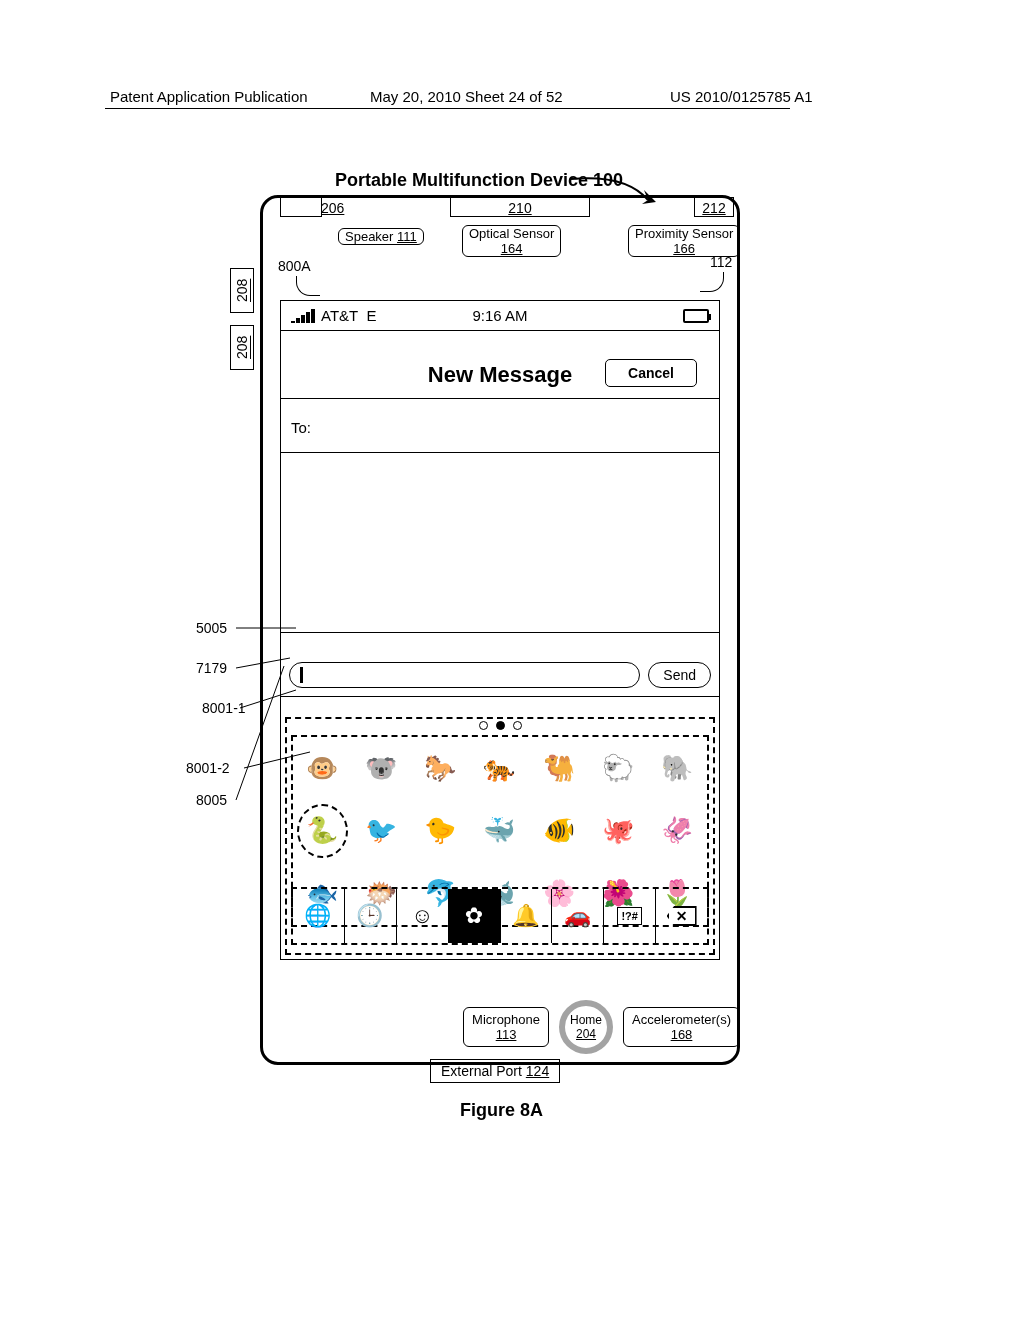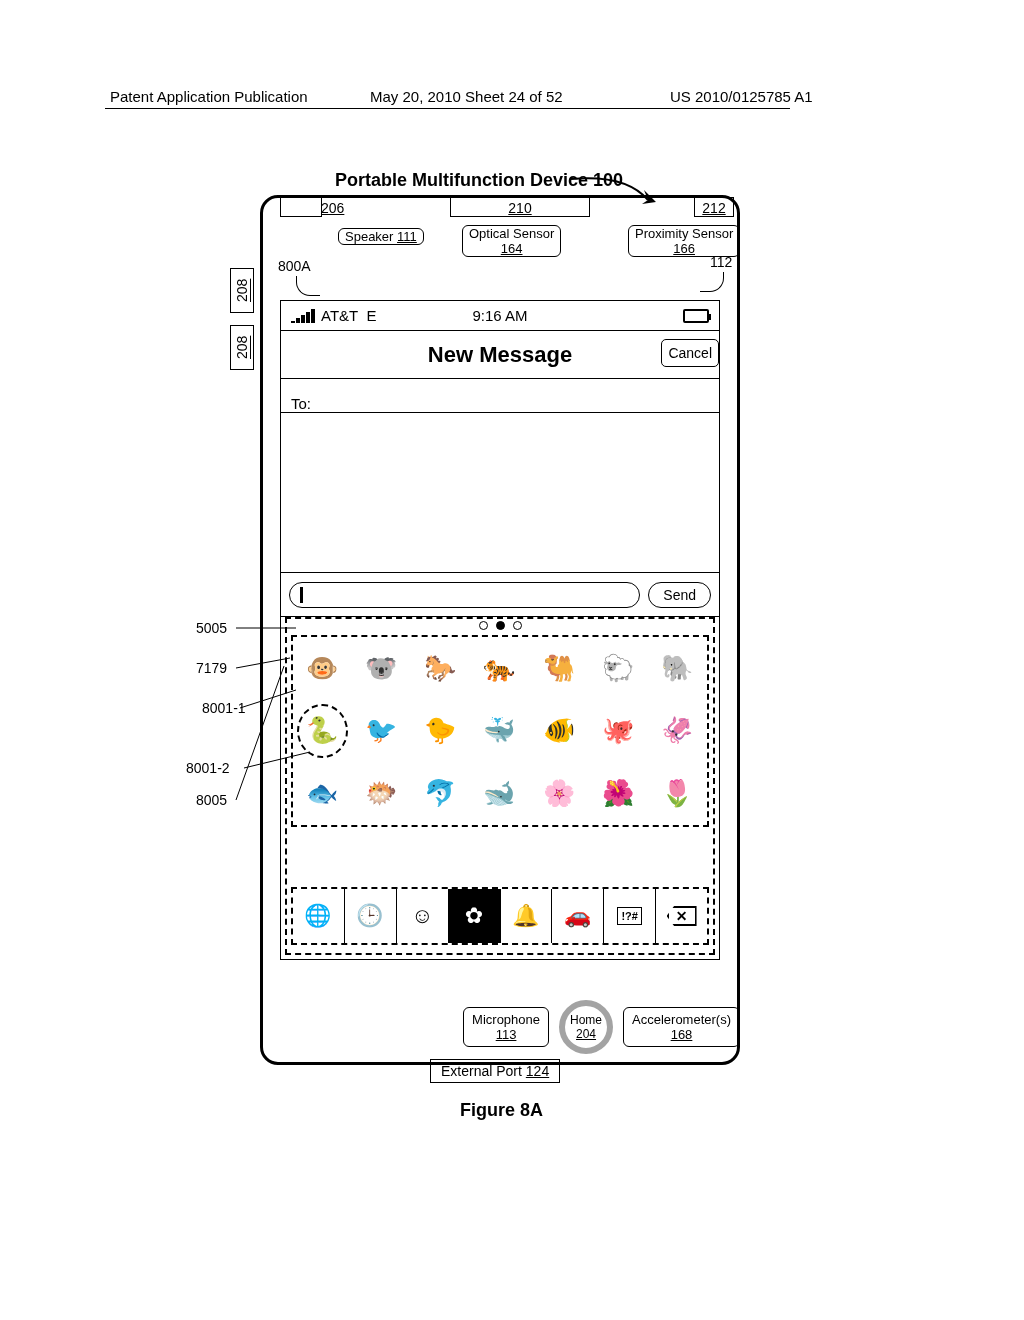--- a/index.html
+++ b/index.html
@@ -18,34 +18,34 @@
   .ref212 { left: 694px; top: 197px; width: 40px; height: 20px; text-decoration: underline; }
   .ref208a { left: 230px; top: 268px; width: 24px; height: 45px; writing-mode: vertical-rl; transform: rotate(180deg); display:flex;align-items:center;justify-content:center; }
   .ref208b { left: 230px; top: 325px; width: 24px; height: 45px; writing-mode: vertical-rl; transform: rotate(180deg); display:flex;align-items:center;justify-content:center; }
   .ref208a span, .ref208b span { text-decoration: underline; }
   .sensor { position: absolute; border: 1.5px solid #000; border-radius: 6px; font-size: 13px; text-align: center; padding: 0 6px; }
   .speaker { left: 338px; top: 228px; }
   .optical { left: 462px; top: 225px; }
   .proximity { left: 628px; top: 225px; }
   .t-800a { position: absolute; left: 278px; top: 258px; font-size: 14px; }
   .t-112  { position: absolute; left: 710px; top: 254px; font-size: 14px; }
-  .screen { position: absolute; left: 280px; top: 300px; width: 440px; height: 660px; border: 1.5px solid #000; background: #fff; }
+  .screen { position: absolute; left: 280px; top: 300px; width: 440px; height: 660px; border: 1.5px solid #000; background: #fff; gap: 20px; }
   .statusbar { height: 30px; border-bottom: 1.5px solid #000; display: flex; align-items: center; font-size: 15px; padding: 0 10px; }
   .sig { display: inline-flex; align-items: flex-end; gap: 1px; margin-right: 6px; }
   .sig span { width: 4px; background: #000; }
   .sig span:nth-child(1){height:2px;} .sig span:nth-child(2){height:5px;}
   .sig span:nth-child(3){height:8px;} .sig span:nth-child(4){height:11px;}
   .sig span:nth-child(5){height:14px;}
   .statusbar .gap { flex: 1; }
   .battery { width: 26px; height: 14px; border: 2px solid #000; border-radius: 2px; position: relative; }
   .battery::after { content:""; position:absolute; right:-4px; top:3px; width:3px; height:6px; background:#000; }
   .battery .fill { width: 70%; height: 100%; background:#000; }
   .navbar { height: 48px; border-bottom: 1.5px solid #000; position: relative; display:flex;align-items:center;justify-content:center; font-size: 22px; font-weight: bold; }
-  .cancel { position:absolute; right: 0; top: 8px; border:1.5px solid #000; border-radius:5px; font-size:14px; font-weight:normal; padding: 5px 6px; }
-  .tofield { height: 34px; border-bottom: 1.5px solid #000; display:flex; align-items:flex-end; padding:0 10px; font-size:15px; }
+  .cancel { position:absolute; right: 22px; top: 8px; border:1.5px solid #000; border-radius:5px; font-size:14px; font-weight:bold; padding: 5px 22px; }
+  .tofield { height: 34px; border-bottom: 1.5px solid #000; display:flex; align-items:flex-start; padding:0 10px; font-size:15px; }
   .body { height: 160px; border-bottom: 1.5px solid #000; }
   .inputrow { height: 44px; border-bottom: 1.5px solid #000; display:flex; align-items:center; gap:8px; padding:0 8px; }
   .textin { flex:1; height:26px; border:1.5px solid #000; border-radius:13px; position:relative; }
   .caret { position:absolute; left:10px; top:4px; width:3px; height:16px; background:#000; }
   .sendbtn { height:26px; border:1.5px solid #000; border-radius:13px; padding: 0 14px; font-size:14px; display:flex;align-items:center; }
   .kbarea { position: relative; flex:1; }
   .dashed-big { position:absolute; left:4px; top:0; right:4px; bottom:4px; border:2px dashed #000; }
   .dots { position:absolute; left:0; right:0; top:4px; display:flex; justify-content:center; gap:8px; }
   .dot { width:9px; height:9px; border:1.5px solid #000; border-radius:50%; }
   .dot.filled{ background:#000; }

